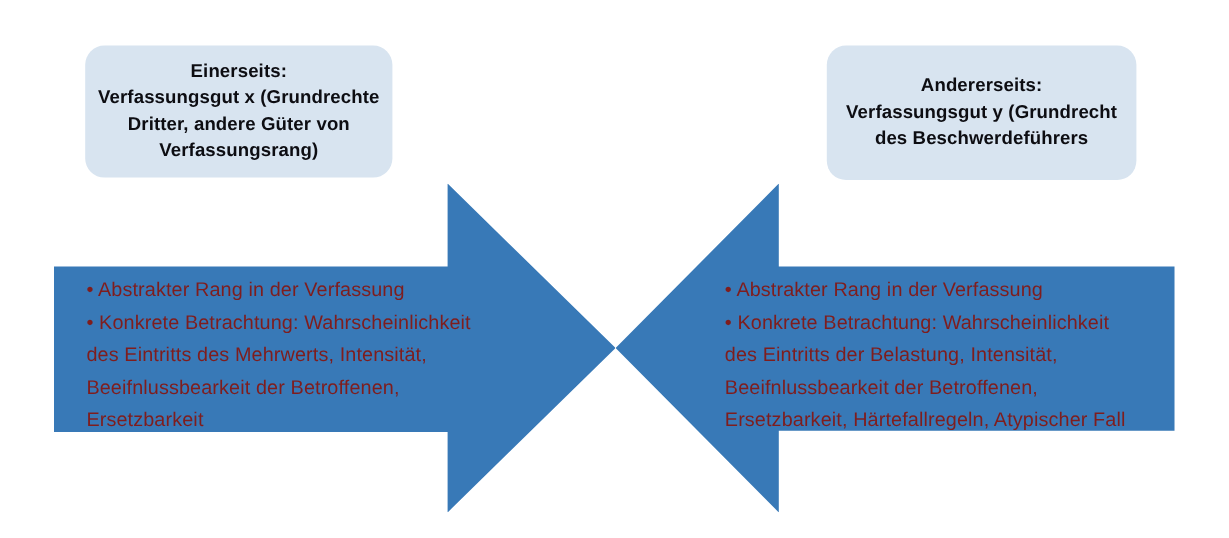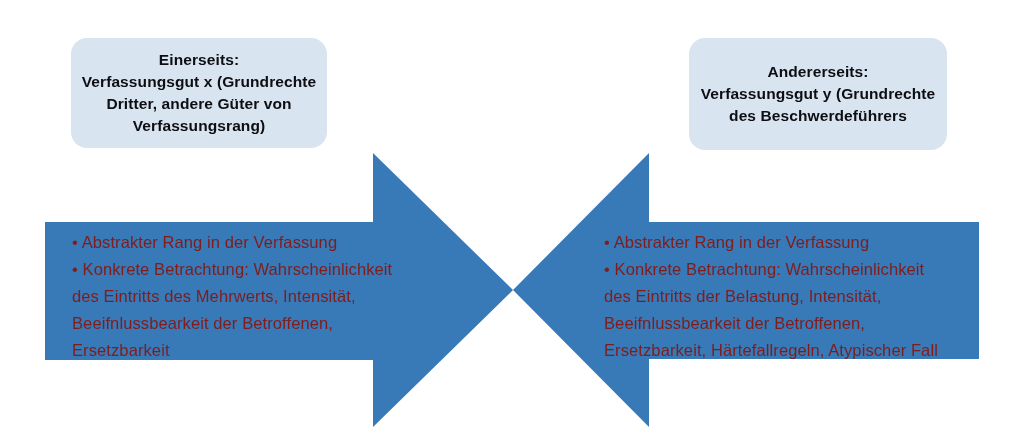--- a/index.html
+++ b/index.html
@@ -70,21 +70,21 @@
 
   <div class="topic-box left">
     <span>Einerseits:
 Verfassungsgut x (Grundrechte
 Dritter, andere Güter von
 Verfassungsrang)</span>
   </div>
 
   <div class="topic-box right">
     <span>Andererseits:
-Verfassungsgut y (Grundrechte
+Verfassungsgut y (Grundrecht
 des Beschwerdeführers</span>
   </div>
 
   <div class="arrow-shape left"></div>
 
   <div class="arrow-shape right"></div>
 
   <div class="arrow-text left">• Abstrakter Rang in der Verfassung
 • Konkrete Betrachtung: Wahrscheinlichkeit
 des Eintritts des Mehrwerts, Intensität,

